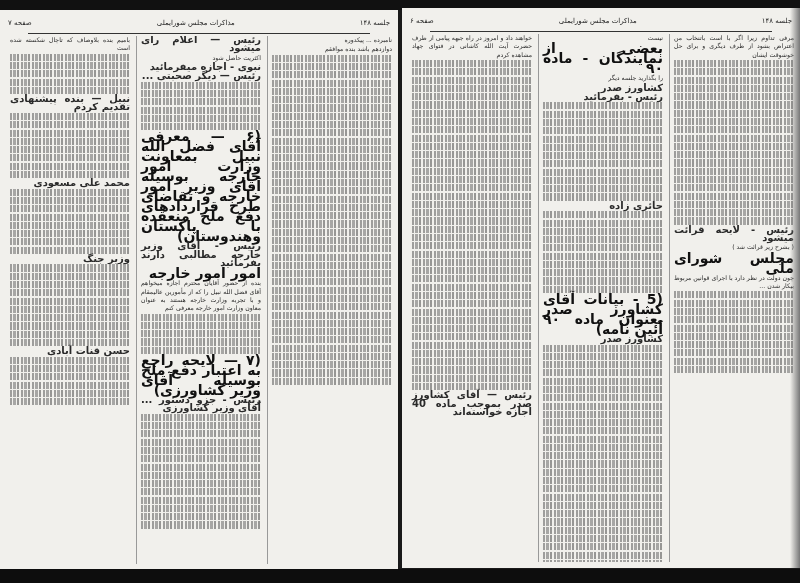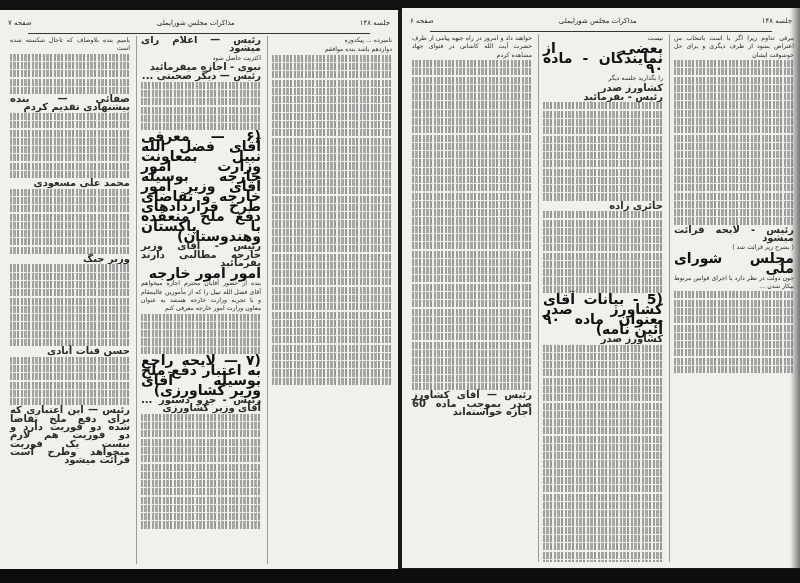--- a/index.html
+++ b/index.html
@@ -116,21 +116,21 @@
           <span class="fill"></span>
           <span class="fill"></span>
         </div>
         <div class="col">
           <p class="">بامیم بنده بلاوصاف که تاچال شکسته شده است</p>
           <span class="fill"></span>
           <span class="fill"></span>
           <span class="fill"></span>
           <span class="fill"></span>
           <span class="fill"></span>
-          <p class="speaker">صفائی — بنده پیشنهادی تقدیم کردم</p>
+          <p class="speaker">نبیل — بنده پیشنهادی تقدیم کردم</p>
           <span class="fill"></span>
           <span class="fill"></span>
           <span class="fill"></span>
           <span class="fill"></span>
           <span class="fill"></span>
           <span class="fill"></span>
           <span class="fill"></span>
           <span class="fill"></span>
           <p class="speaker">محمد علی مسعودی</p>
           <span class="fill"></span>
@@ -152,21 +152,20 @@
           <span class="fill"></span>
           <span class="fill"></span>
           <span class="fill"></span>
           <p class="speaker">حسن قنات آبادی</p>
           <span class="fill"></span>
           <span class="fill"></span>
           <span class="fill"></span>
           <span class="fill"></span>
           <span class="fill"></span>
           <span class="fill"></span>
-          <p class="speaker">رئیس — این اعتباری که برای دفع ملخ تقاضا شده دو فوریت دارد و دو فوریت هم لازم نیست یک فوریت میخواهد وطرح است قرائت میشود</p>
         </div>
       </div>
   </div>
 
   <div class="page right">
     <div class="header">
       <span>جلسه ۱۴۸</span>
       <span>مذاکرات مجلس شورایملی</span>
       <span>صفحه ۶</span>
       <div class="rule"></div>
@@ -306,20 +305,20 @@
           <span class="fill"></span>
           <span class="fill"></span>
           <span class="fill"></span>
           <span class="fill"></span>
           <span class="fill"></span>
           <span class="fill"></span>
           <span class="fill"></span>
           <span class="fill"></span>
           <span class="fill"></span>
           <span class="fill"></span>
-          <p class="speaker">رئیس — آقای کشاورز صدر بموجب ماده 60 اجازه خواسته‌اند</p>
+          <p class="speaker">رئیس — آقای کشاورز صدر بموجب ماده 40 اجازه خواسته‌اند</p>
         </div>
       </div>
     <div class="shadow"></div>
   </div>
 
   <div class="botbar"></div>
 </div>
 
 </body></html>

